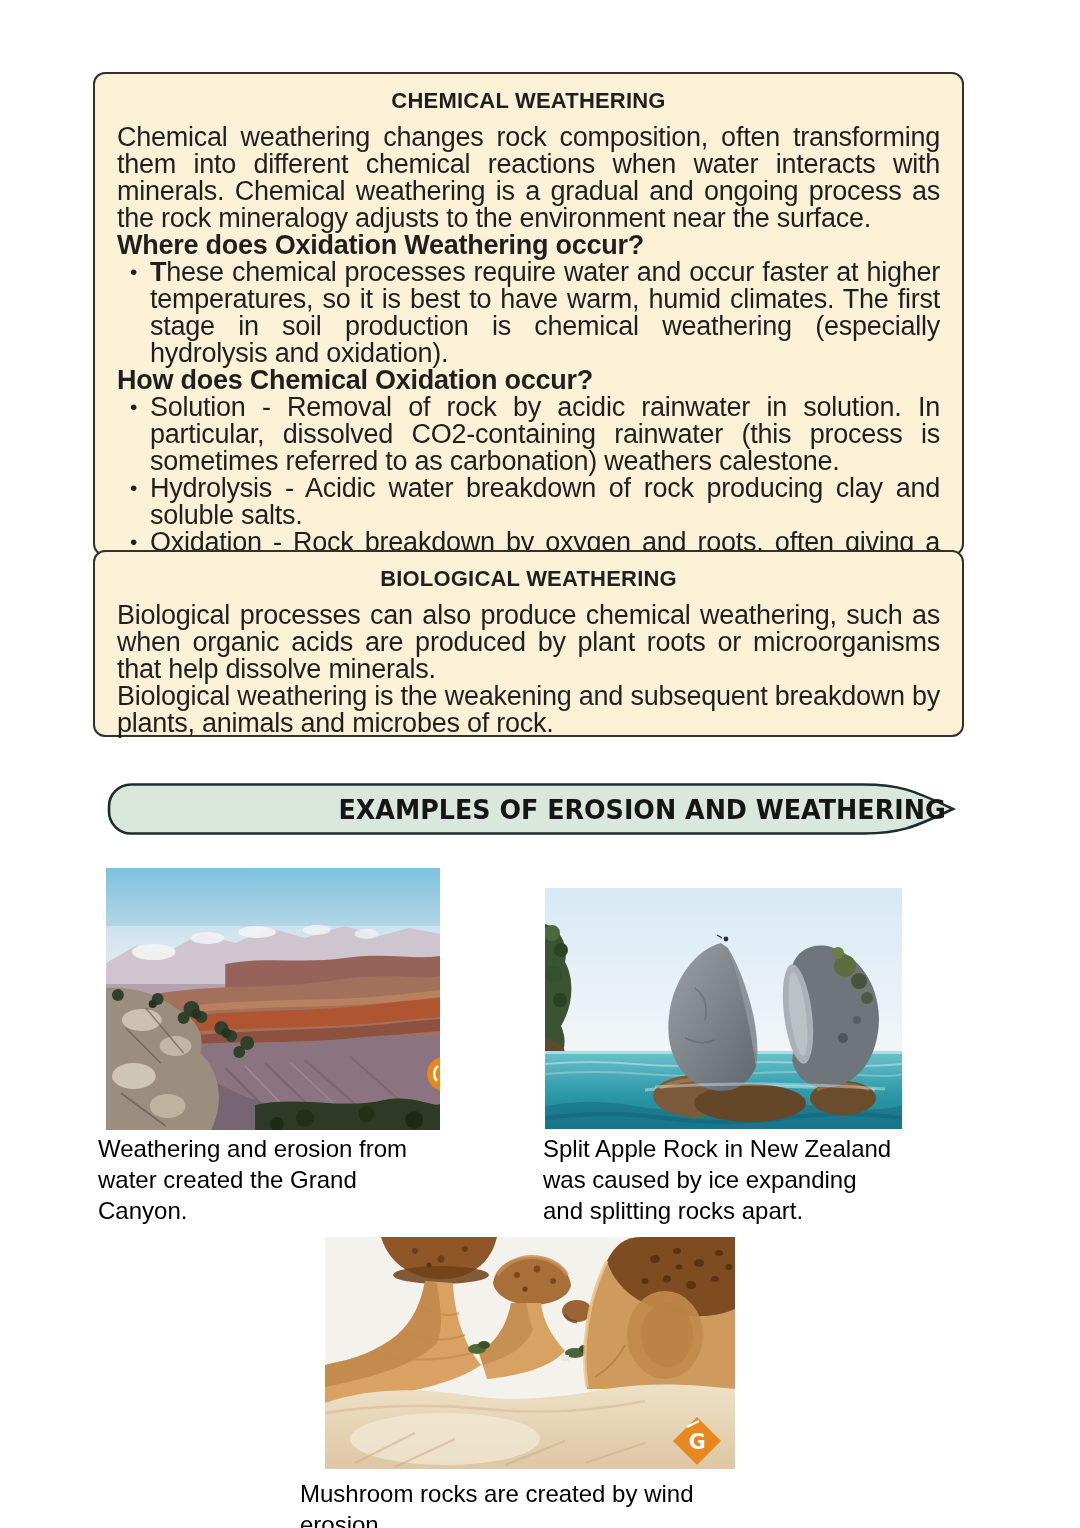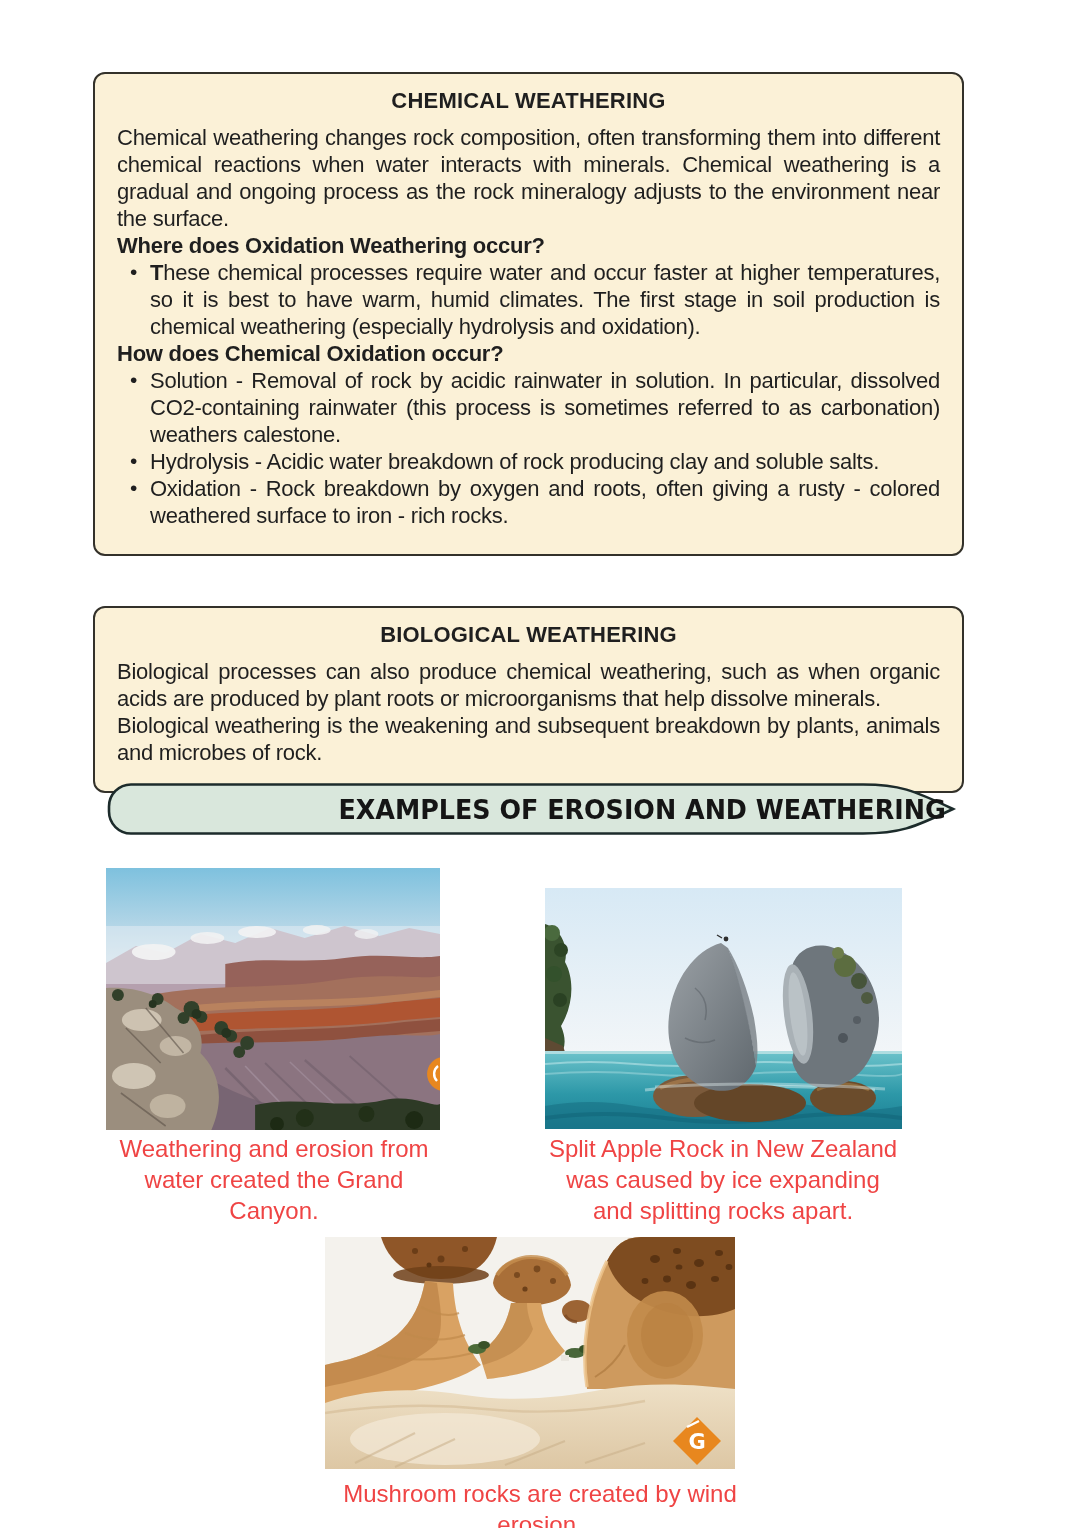--- a/index.html
+++ b/index.html
@@ -8,27 +8,27 @@
     background:#ffffff; color:#1f1f1f;
     font-family:"Liberation Sans", sans-serif;
   }
   
   .info-box {
     position:absolute; left:93px; width:871px; box-sizing:border-box;
     background:#fbf1d7; border:2.5px solid #33312a; border-radius:12px;
     padding:10px 22px 12px 22px;
   }
   .box-chemical  { top:72px;  height:484px; }
-  .box-biological{ top:606px; height:187px; }
+  .box-biological{ top:550px; height:187px; }
   .box-title {
     text-align:center; font-weight:bold; font-size:22px;
     margin:4px 0 10px 0; letter-spacing:.2px;
   }
   .box-text, .bullets li {
-    font-size:22px; line-height:27px; text-align:justify;
+    font-size:27px; line-height:27px; text-align:justify;
     letter-spacing:-0.25px;
   }
   .subhead { font-weight:bold; text-align:left; }
   ul.bullets { margin:0; padding:0; list-style:none; }
   ul.bullets li { position:relative; padding-left:33px; }
   ul.bullets li::before {
     content:"\2022"; position:absolute; left:13px; top:-1px; font-size:21px;
   }
   li.first-bold::first-letter { font-weight:bold; }
   
@@ -39,22 +39,22 @@
     display:flex; align-items:center; justify-content:flex-end;
   }
   .banner-label span {
     font-family:"DejaVu Sans", sans-serif; font-weight:800; font-size:27px;
     transform:scaleX(.94); letter-spacing:0; color:#151515; white-space:nowrap;
   }
   
   .fig { position:absolute; }
   .fig svg { display:block; width:100%; height:100%; }
   .caption {
-    position:absolute; text-align:center; font-size:24px; line-height:31px;
-    color:#ef4444;
+    position:absolute; text-align:left; font-size:24px; line-height:31px;
+    color:#000000;
   }
   .cap-canyon  { left:98px;  top:1133px; width:352px; }
   .cap-apple   { left:543px; top:1133px; width:360px; }
   .cap-mushroom{ left:300px; top:1478px; width:480px; }
 </style>
 </head>
 <body>
 
 <div class="page">
 

